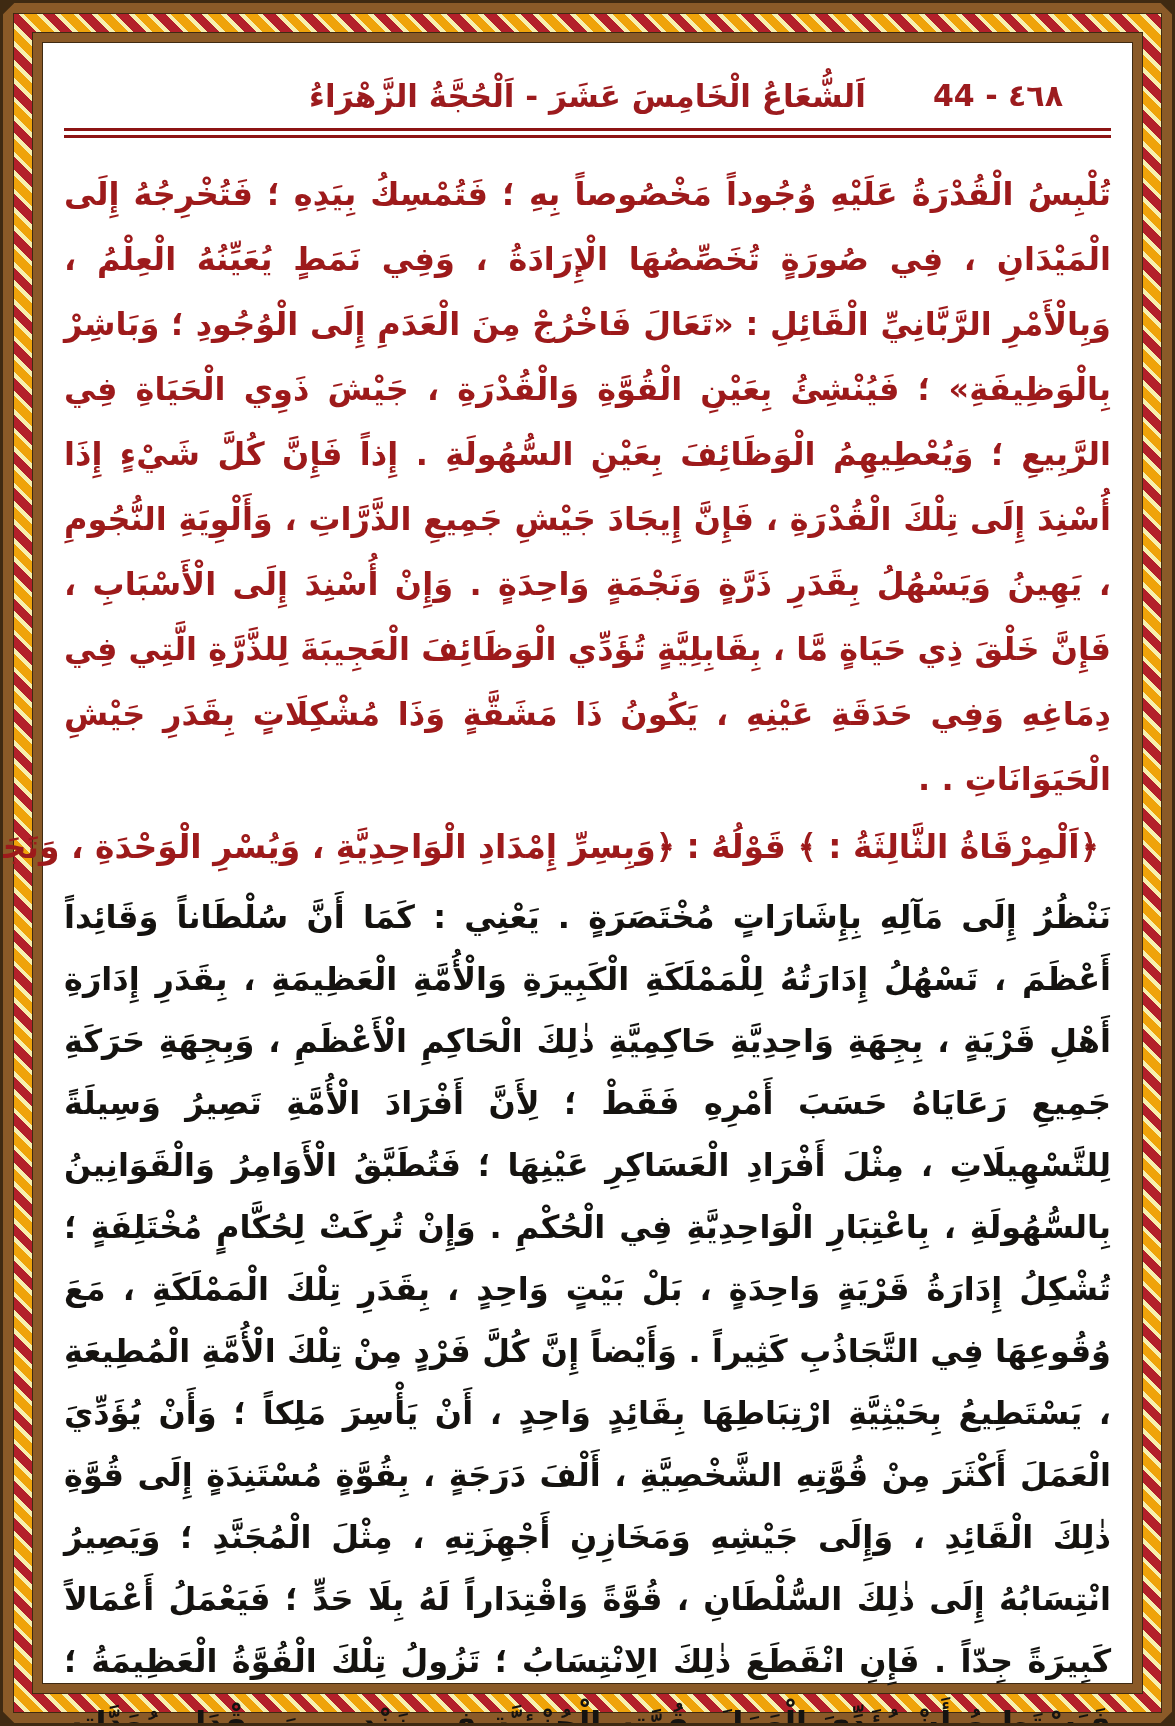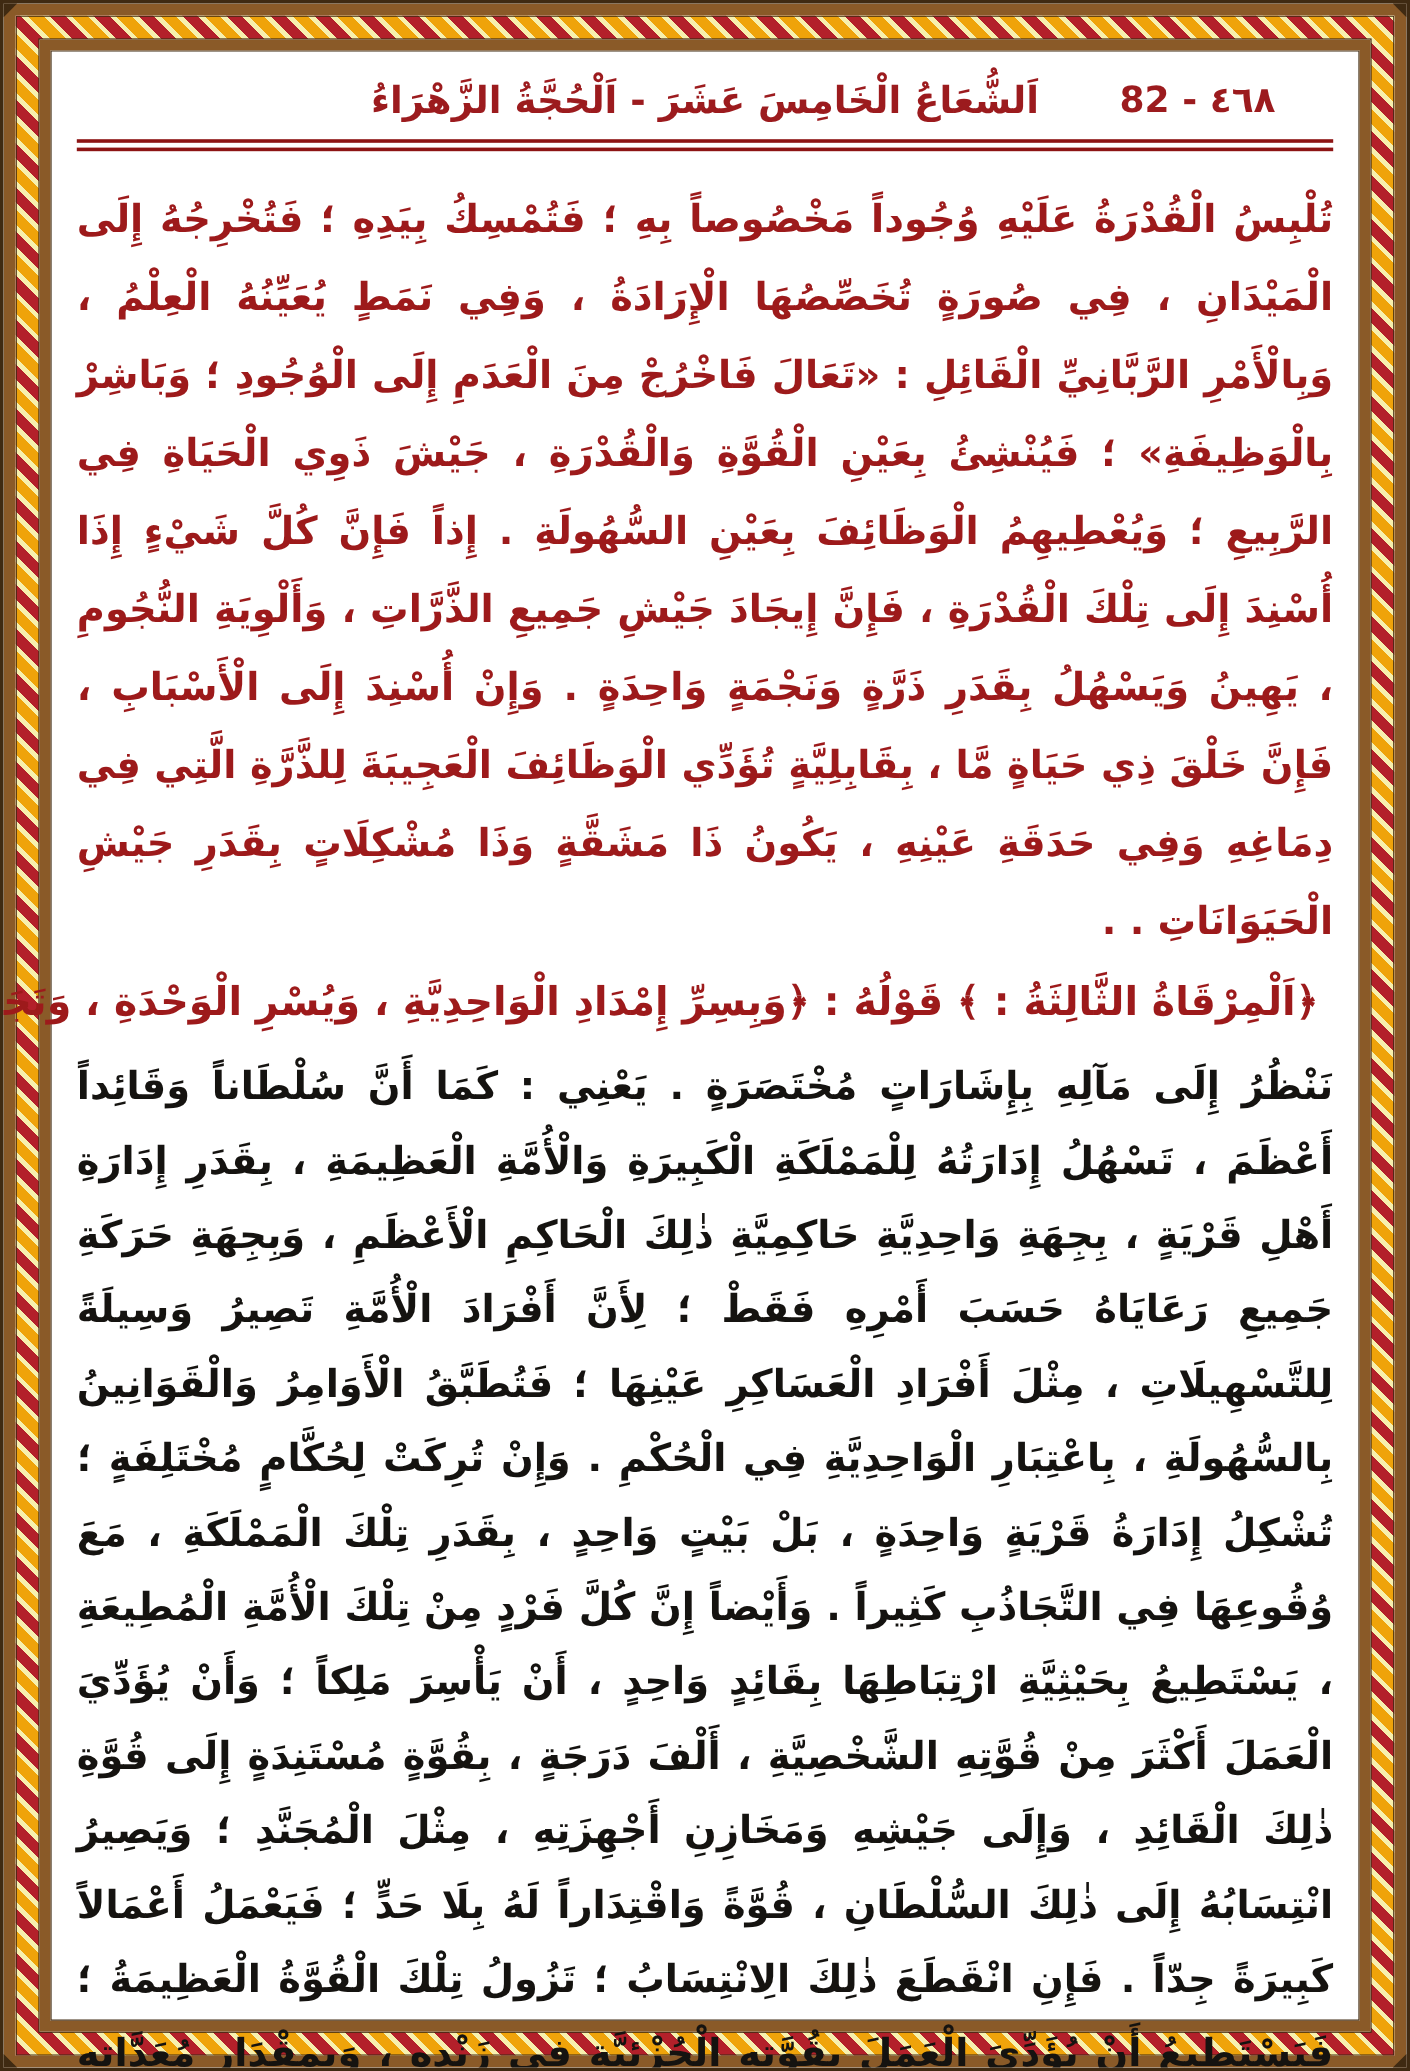--- a/index.html
+++ b/index.html
@@ -45,21 +45,21 @@
   .corner.tl { top: -8px;  left: -8px; }
   .corner.tr { top: -8px;  right: -8px; }
   .corner.bl { bottom: -8px; left: -8px; }
   .corner.br { bottom: -8px; right: -8px; }
 
   
   .content {
     position: relative;
     height: 100%;
     box-sizing: border-box;
-    padding: 2px 22px 0 22px;
+    padding: 14px 22px 0 22px;
     direction: rtl;
   }
   .header { position: relative; margin-top: 14px; height: 52px; }
   .header .title {
     display: block; text-align: center;
     font-size: 31px; font-weight: bold; color: #9c1b1e;
     line-height: 52px;
   }
   .header .pageno {
     position: absolute; right: 48px; top: 0;
@@ -105,21 +105,21 @@
   <div class="corner tl"></div>
   <div class="corner tr"></div>
   <div class="corner bl"></div>
   <div class="corner br"></div>
 
   <div class="band-inner">
     <div class="content">
 
       <div class="header">
         <span class="title">اَلشُّعَاعُ الْخَامِسَ عَشَرَ - اَلْحُجَّةُ الزَّهْرَاءُ</span>
-        <span class="pageno">82 - ٤٦٨</span>
+        <span class="pageno">44 - ٤٦٨</span>
       </div>
 
       <div class="header-rule"></div>
 
       <p class="opening">تُلْبِسُ الْقُدْرَةُ عَلَيْهِ وُجُوداً مَخْصُوصاً بِهِ ؛ فَتُمْسِكُ بِيَدِهِ ؛ فَتُخْرِجُهُ إِلَى الْمَيْدَانِ ، فِي صُورَةٍ تُخَصِّصُهَا الْإِرَادَةُ ، وَفِي نَمَطٍ يُعَيِّنُهُ الْعِلْمُ ، وَبِالْأَمْرِ الرَّبَّانِيِّ الْقَائِلِ : «تَعَالَ فَاخْرُجْ مِنَ الْعَدَمِ إِلَى الْوُجُودِ ؛ وَبَاشِرْ بِالْوَظِيفَةِ» ؛ فَيُنْشِئُ بِعَيْنِ الْقُوَّةِ وَالْقُدْرَةِ ، جَيْشَ ذَوِي الْحَيَاةِ فِي الرَّبِيعِ ؛ وَيُعْطِيهِمُ الْوَظَائِفَ بِعَيْنِ السُّهُولَةِ . إِذاً فَإِنَّ كُلَّ شَيْءٍ إِذَا أُسْنِدَ إِلَى تِلْكَ الْقُدْرَةِ ، فَإِنَّ إِيجَادَ جَيْشِ جَمِيعِ الذَّرَّاتِ ، وَأَلْوِيَةِ النُّجُومِ ، يَهِينُ وَيَسْهُلُ بِقَدَرِ ذَرَّةٍ وَنَجْمَةٍ وَاحِدَةٍ . وَإِنْ أُسْنِدَ إِلَى الْأَسْبَابِ ، فَإِنَّ خَلْقَ ذِي حَيَاةٍ مَّا ، بِقَابِلِيَّةٍ تُؤَدِّي الْوَظَائِفَ الْعَجِيبَةَ لِلذَّرَّةِ الَّتِي فِي دِمَاغِهِ وَفِي حَدَقَةِ عَيْنِهِ ، يَكُونُ ذَا مَشَقَّةٍ وَذَا مُشْكِلَاتٍ بِقَدَرِ جَيْشِ الْحَيَوَانَاتِ . .</p>
 
       <div class="mirqat">
         <span>﴿اَلْمِرْقَاةُ الثَّالِثَةُ : ﴾</span>
         <span>قَوْلُهُ :</span>
         <span>﴿وَبِسِرِّ إِمْدَادِ الْوَاحِدِيَّةِ ، وَيُسْرِ الْوَحْدَةِ ، وَتَجَلِّي الْأَحَدِيَّةِ﴾.</span>

